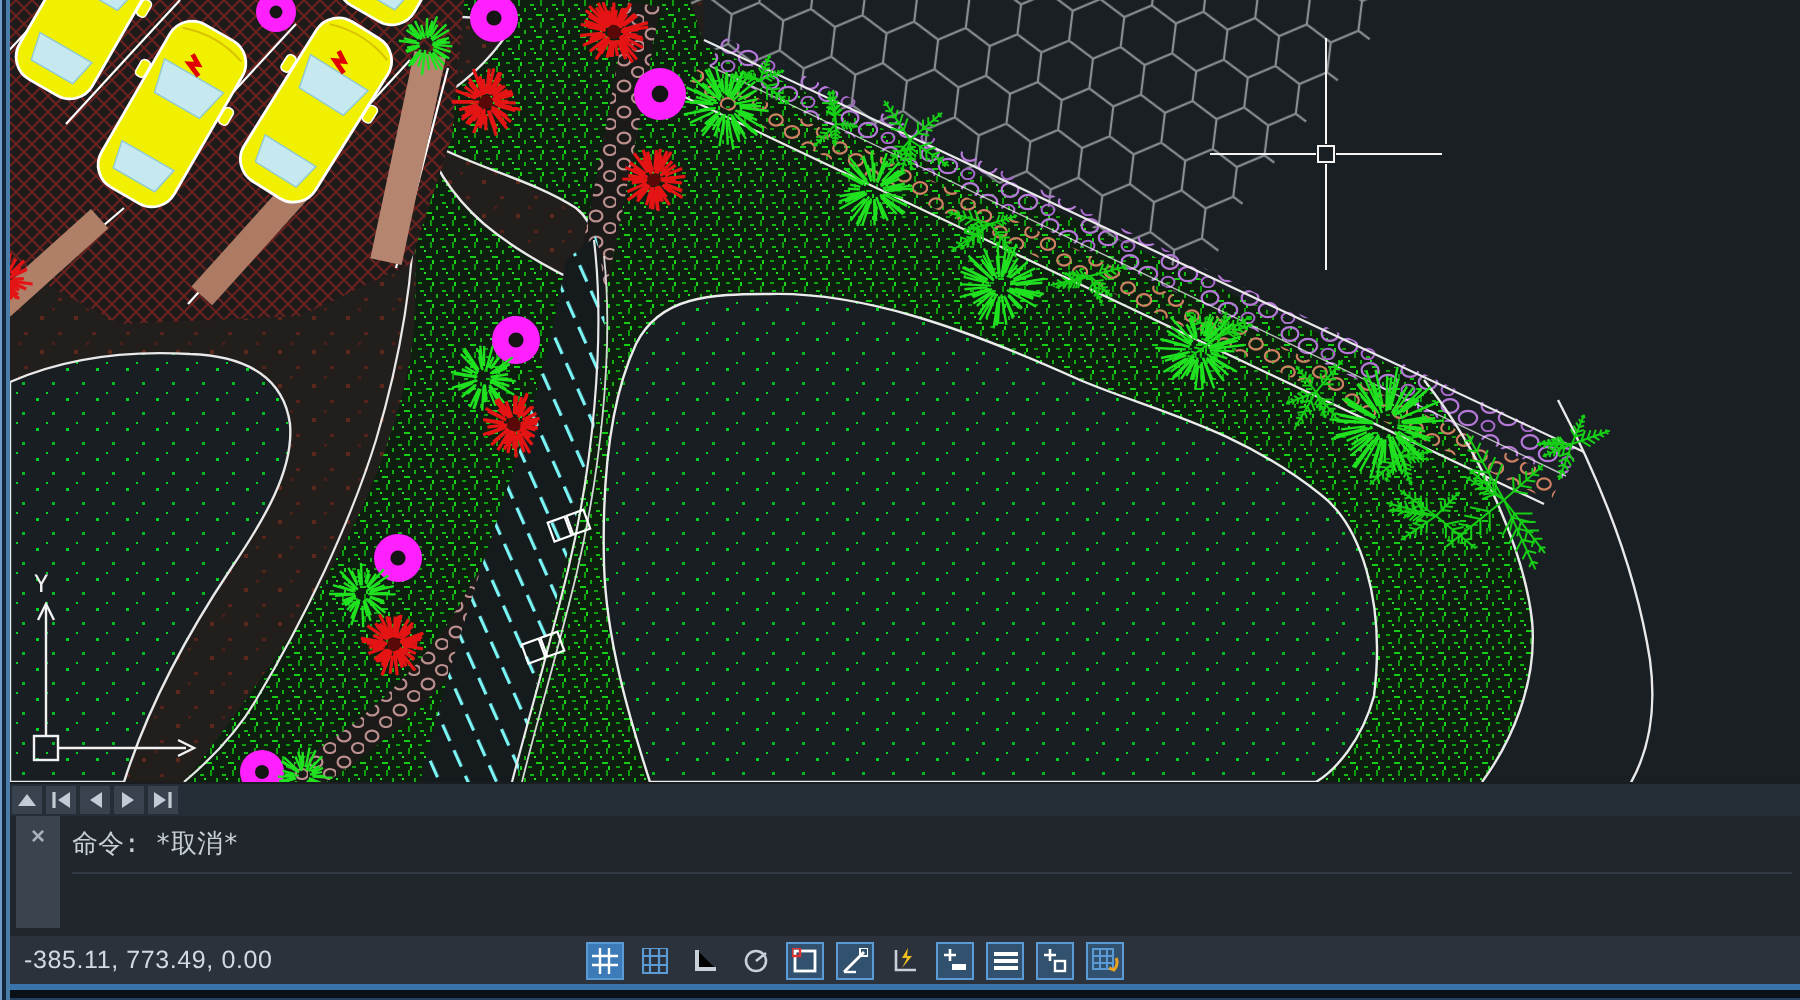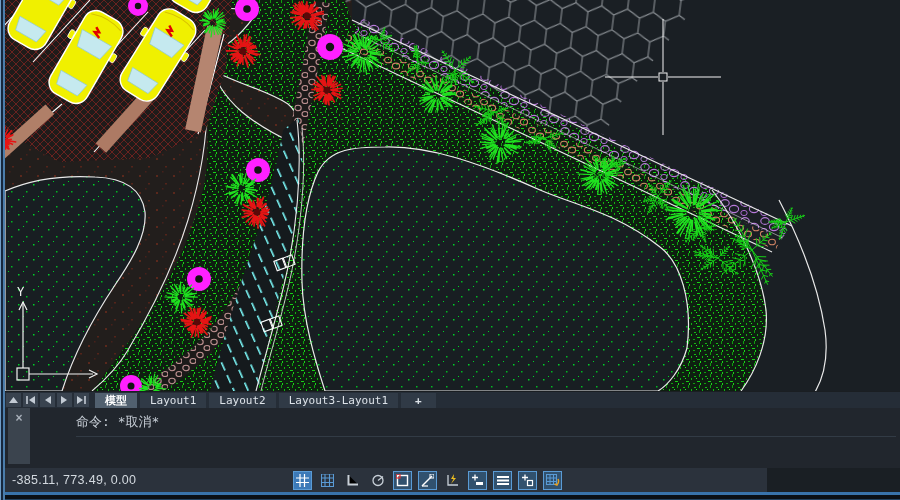--- a/index.html
+++ b/index.html
@@ -23,25 +23,25 @@
   .tab.active{background:#51606f;color:#fff;font-weight:bold;}
   .tab.plus{font-weight:bold;padding:0 14px;}
 
   
   .command-area{position:absolute;left:0;top:408px;width:900px;height:60px;background:#21262d;}
   .cmd-strip{position:absolute;left:8px;top:0;width:22px;height:56px;background:#3b444e;
              color:#a9b1bb;text-align:center;font-size:12px;line-height:20px;font-weight:bold;}
   .cmd-lines{position:absolute;left:36px;top:0;right:4px;height:100%;
              font-family:"DejaVu Sans Mono",monospace;font-size:13px;color:#c7ced6;}
   .cmd-line{height:29px;display:flex;align-items:center;}
-  .cmd-line.first{border-bottom:1px solid #323b45;margin-left:40px;}
+  .cmd-line.first{border-bottom:1px solid #323b45;}
   .cursor{display:inline-block;width:2px;height:14px;background:#eef2f6;margin-left:9px;}
 
   
-  .status-bar{position:absolute;left:0;top:468px;width:767px;height:24px;background:#2b323c;}
+  .status-bar{position:absolute;left:0;top:468px;width:900px;height:24px;background:#2b323c;}
   .coords{position:absolute;left:12px;top:0;height:24px;display:flex;align-items:center;
           color:#d3d9df;font-size:12.5px;letter-spacing:.3px;}
   .sicons{position:absolute;left:293px;top:0;height:24px;display:flex;align-items:center;gap:6px;}
   .sicon{width:19px;height:19px;display:flex;align-items:center;justify-content:center;border:1px solid transparent;}
   .sicon.filled{background:#3d7ab8;border-color:#5a9bd5;}
   .sicon.bordered{background:#31516e;border-color:#5a9bd5;}
   .bottom-strip{position:absolute;left:0;top:492px;width:900px;height:8px;
      background:linear-gradient(180deg,#3973ab 0,#3973ab 3px,#0b1016 3px,#0b1016 7px,#24425f 7px,#24425f 8px);}
 </style>
 </head>
@@ -366,27 +366,20 @@
             <path d="M0,0 L6,4 L0,8 Z" fill="#c3cbd4"></path>
           </svg>
         </div>
         <div class="nbtn">
           <svg width="9" height="8">
             <path d="M0,0 L6,4 L0,8 Z" fill="#c3cbd4"></path>
             <path d="M8,0 V8" stroke="#c3cbd4" stroke-width="1.6"></path>
           </svg>
         </div>
       </div>
-    <div class="tabs" id="tabs">
-        <div class="tab active">模型</div>
-        <div class="tab">Layout1</div>
-        <div class="tab">Layout2</div>
-        <div class="tab">Layout3-Layout1</div>
-        <div class="tab plus">+</div>
-      </div>
   </div>
 
   <div class="command-area">
     <div class="cmd-strip">
       <span>×</span>
     </div>
     <div class="cmd-lines">
       <div class="cmd-line first">
         <span>命令: *取消*</span>
       </div>

